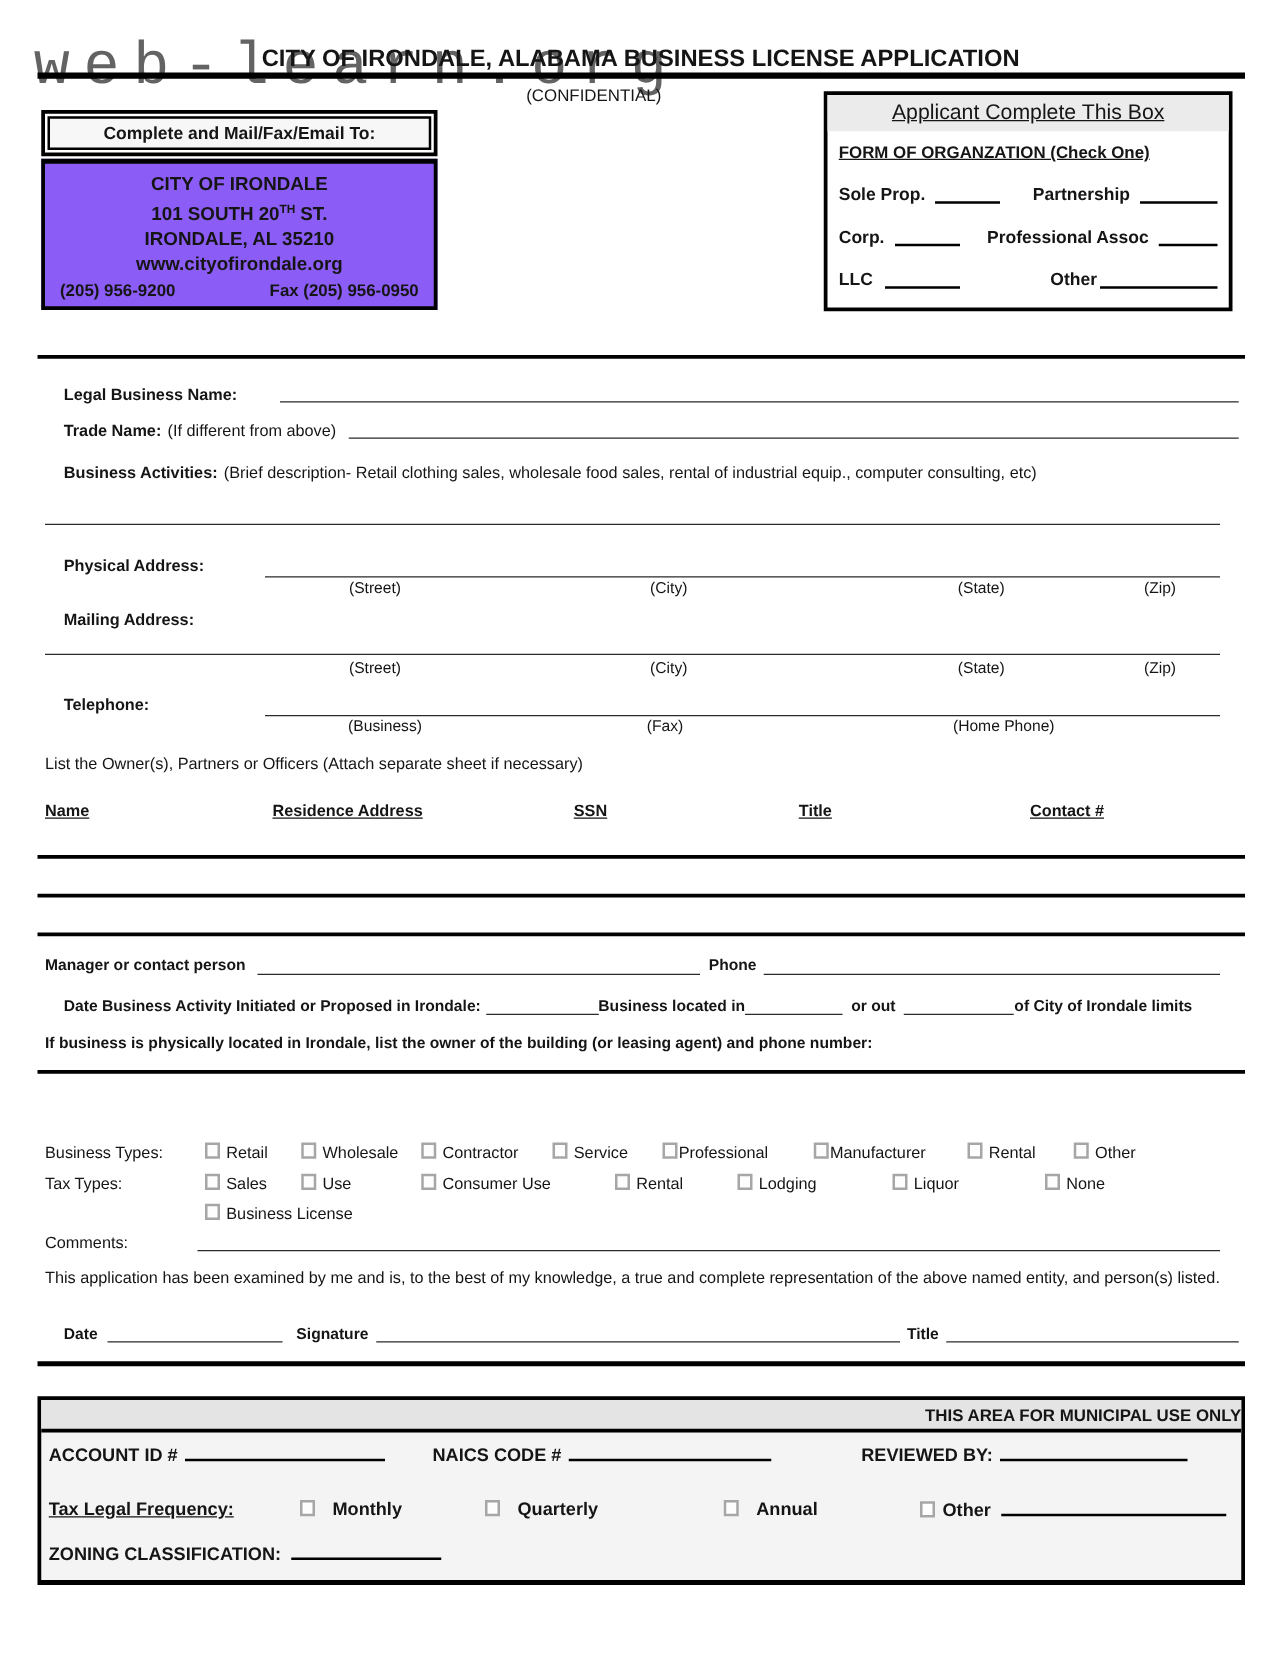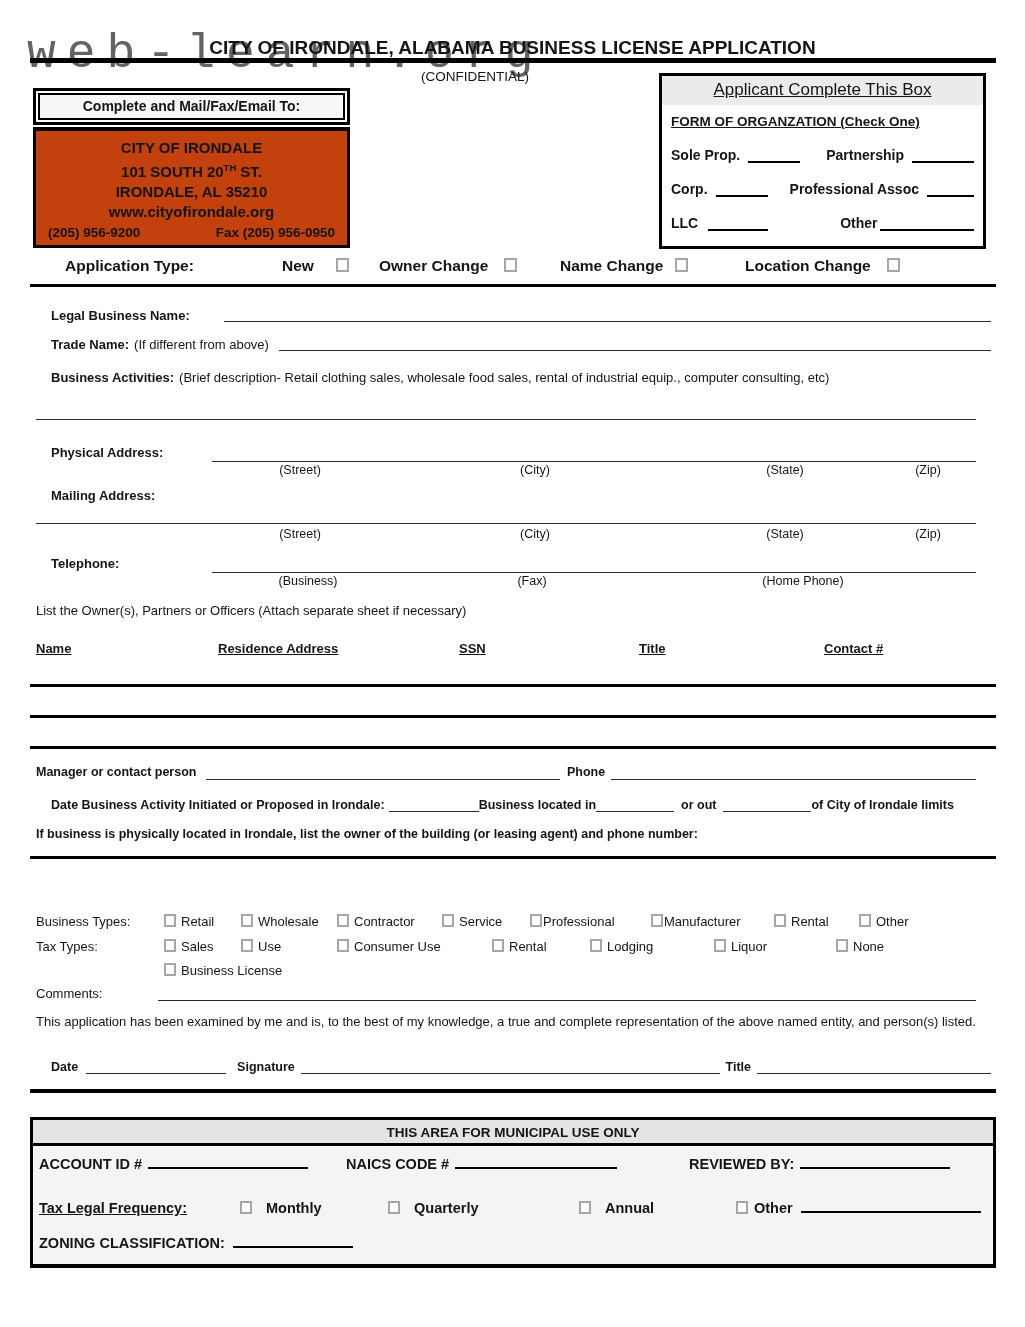--- a/index.html
+++ b/index.html
@@ -17,21 +17,21 @@
   .title-rule { position:absolute; top:58px; left:30px; width:966px; height:3px;
                 border-top:2px solid #000; border-bottom:3px solid #000; z-index:3; }
   .confidential { position:absolute; top:69px; left:0; width:950px; text-align:center;
                   font-size:13.5px; z-index:2; }
   
   .mail-box { position:absolute; left:33px; top:88px; width:317px; z-index:2; background:#fff; }
   .mb-head { border:3px solid #000; padding:2px; background:#fff; }
   .mb-head-inner { border:2px solid #000; text-align:center; font-weight:bold;
                    font-size:14px; padding:3px 0 4px; background:#f7f7f7; }
   .mb-body { border:3px solid #000; border-top-width:4px; margin-top:2px; text-align:center;
-             font-weight:bold; padding:7px 4px 5px; background:#c2410c; }
+             font-weight:bold; padding:7px 4px 5px; background:#8b5cf6; }
   .mb-line { font-size:15px; line-height:20px; }
   .mb-line sup { font-size:9.5px; }
   .st-post { padding-left:4px; }
   .mb-phones { display:flex; justify-content:space-between; font-size:13.5px; padding:3px 8px 0; }
   
   .app-box { position:absolute; left:659px; top:73px; width:327px; border:3px solid #000;
              z-index:2; background:#fff; padding-bottom:15px; }
   .ab-head { background:#ebebeb; text-align:center; font-size:17px; padding:4px 0 5px; }
   .ab-head span { text-decoration:underline; }
   .ab-sub { font-weight:bold; font-size:13.5px; padding:9px 9px 0; }
@@ -59,21 +59,21 @@
   .absline { position:absolute; border-top:1.5px solid #2a2a2a; }
   .bodyrule { position:absolute; left:-6px; width:966px; border-top:3px solid #000; }
   .sublab { position:absolute; transform:translateX(-50%); font-size:12.5px; }
   .hcell { position:absolute; font-weight:bold; text-decoration:underline; font-size:13px; }
   .small { font-size:12.5px; }
   .cert { position:absolute; left:0; width:100%; font-size:13px; line-height:1.5; }
   
   .muni { position:absolute; left:30px; top:1117px; width:966px; height:151px;
           border:3px solid #000; border-bottom-width:4px; background:#f4f4f4; font-weight:bold; }
   .muni-head { height:26px; line-height:25px; background:#e4e4e4; border-bottom:3px solid #000;
-               text-align:center; font-size:13.5px; }
+               text-align:right; font-size:13.5px; }
   .mrow { position:absolute; left:6px; right:12px; height:20px; font-size:14.5px; }
   .mrow .it { position:absolute; top:0; white-space:nowrap; }
   .u { text-decoration:underline; }
 </style>
 </head>
 <body>
 
 <div class="page">
 
   <div class="wm">web-learn.org</div>
@@ -113,27 +113,20 @@
       <span class="fl2 grow" style="margin-left:8px"></span>
     </div>
     <div class="ab-row">
       <span>LLC</span>
       <span class="fl2" style="width:60px;margin-left:10px"></span>
       <span style="margin-left:72px">Other</span>
       <span class="fl2 grow" style="margin-left:2px"></span>
     </div>
   </div>
 
-  <div class="atype">
-    <span class="it" style="left:35px">Application Type:</span>
-    <span class="it" style="left:252px"><span>New</span><span class="cb" style="margin-left:22px"></span></span>
-    <span class="it" style="left:349px"><span>Owner Change</span><span class="cb" style="margin-left:16px"></span></span>
-    <span class="it" style="left:530px"><span>Name Change</span><span class="cb" style="margin-left:12px"></span></span>
-    <span class="it" style="left:715px"><span>Location Change</span><span class="cb" style="margin-left:16px"></span></span>
-  </div>
   <div class="rule3" style="top:284px"></div>
 
   <div class="bodyarea">
 
     <div class="frow" style="top:6px">
       <span class="b">Legal Business Name:</span>
       <span class="fl grow" style="margin-left:34px"></span>
     </div>
 
     <div class="frow" style="top:35px">

